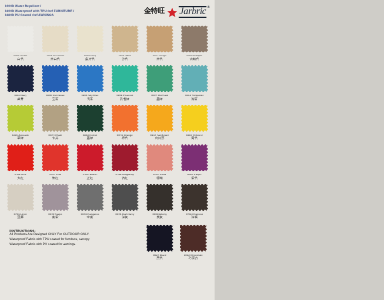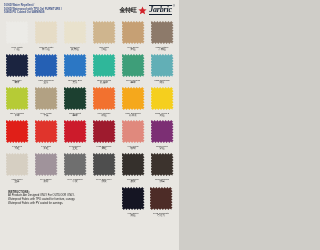--- a/index.html
+++ b/index.html
@@ -47,21 +47,21 @@
     color:#1b1b1b;font-weight:bold;
     letter-spacing:-0.3px;
     white-space:nowrap;
   }
   .star{width:9px;height:9px;display:block;}
   .brand-mark{
     display:flex;align-items:flex-start;
   }
   .brand-word{
     font-family:"Liberation Serif", serif;
-    font-style:italic;font-weight:bold;
+    font-style:italic;font-weight:normal;
     font-size:8px;line-height:8px;
     color:#16202e;
     letter-spacing:-0.2px;
     border-bottom:0.6px solid #16202e;
     border-top:0.6px solid #16202e;
     padding:0 0.5px;
   }
   .tm{font-size:3px;line-height:3px;color:#16202e;padding-left:0.5px;}
 
   

